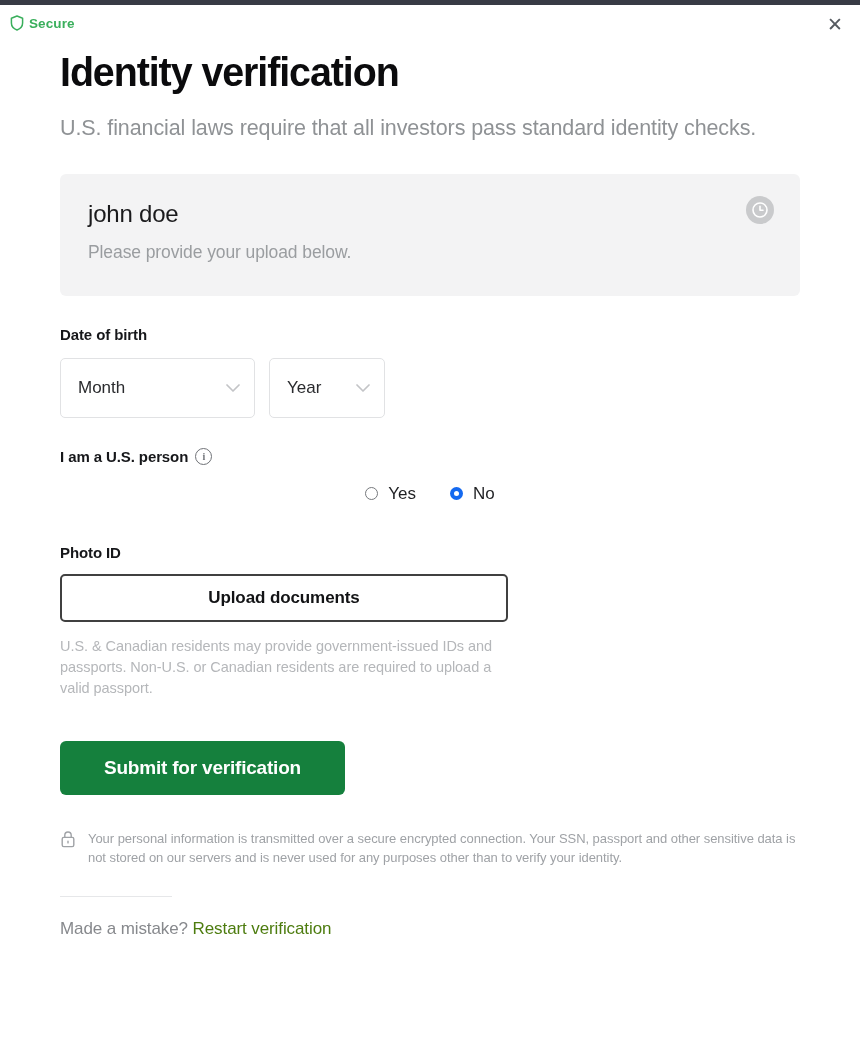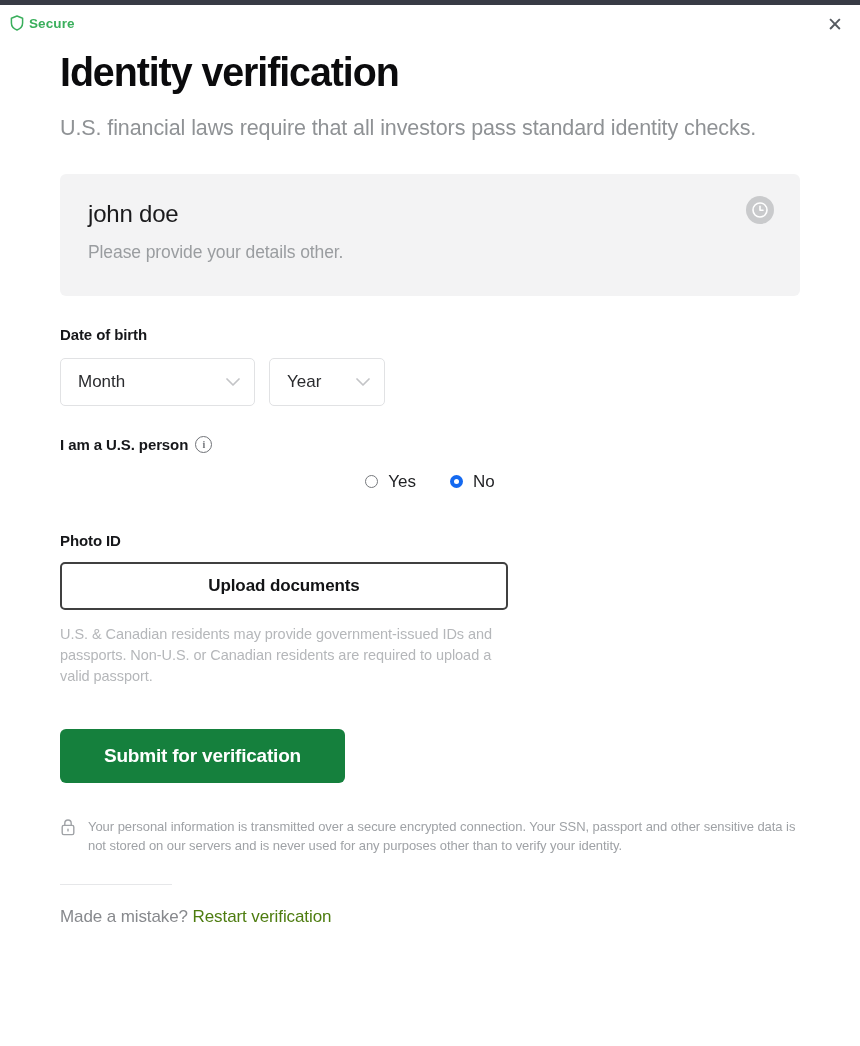--- a/index.html
+++ b/index.html
@@ -127,21 +127,21 @@
   }
   .dob-row {
     margin-top: 15px;
     display: flex;
     gap: 14px;
   }
   .select-box {
     border: 1px solid #e1e2e4;
     border-radius: 5px;
     background: #fff;
-    height: 48px;
+    height: 60px;
     display: flex;
     align-items: center;
     justify-content: space-between;
     padding: 0 14px 0 17px;
     box-sizing: border-box;
     cursor: pointer;
     font-size: 17px;
     color: #2a2b2e;
   }
   .select-month { width: 195px; }
@@ -298,21 +298,21 @@
   <div class="close-btn">✕</div>
 </div>
 
 <div class="content">
 
   <h1 class="page-title">Identity verification</h1>
   <p class="page-subtitle">U.S. financial laws require that all investors pass standard identity checks.</p>
 
   <div class="status-card">
     <div class="status-name">john doe</div>
-    <div class="status-sub">Please provide your details other.</div>
+    <div class="status-sub">Please provide your upload below.</div>
     <div class="status-icon">
       <svg width="16" height="16" viewBox="0 0 16 16">
         <circle cx="8" cy="8" r="7" fill="none" stroke="#ffffff" stroke-width="1.6"></circle>
         <path d="M8 4.2 V8.2 H11" stroke="#ffffff" stroke-width="1.6" fill="none" stroke-linecap="round" stroke-linejoin="round"></path>
       </svg>
     </div>
   </div>
 
   <div class="field-group">
     <div class="field-label">

